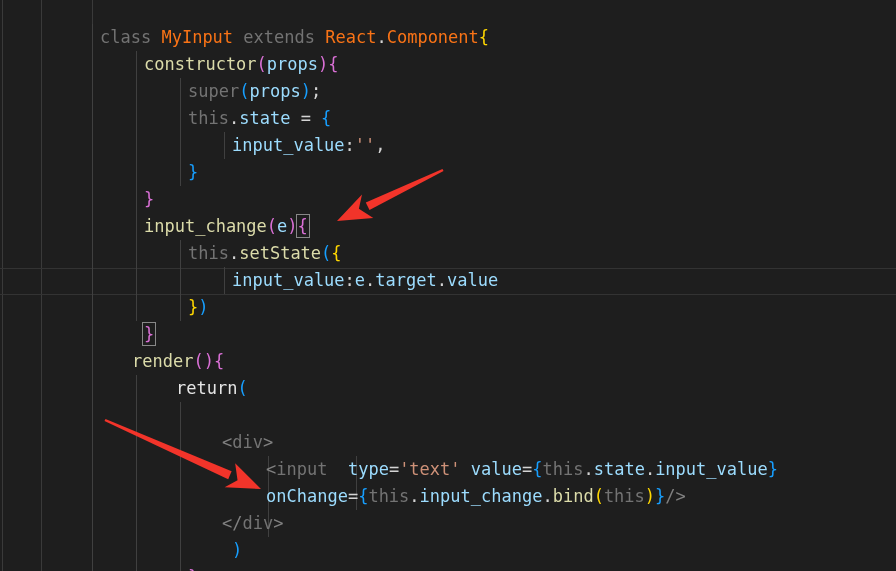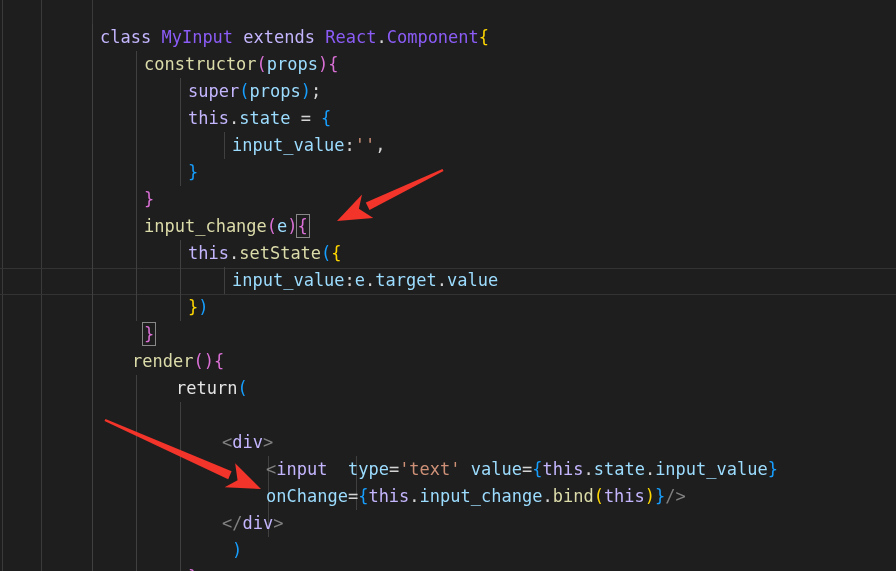--- a/index.html
+++ b/index.html
@@ -60,23 +60,23 @@
   }
   .line {
     position: absolute;
     left: 0;
     height: 27px;
     white-space: pre;
     padding-left: 12px;
   }
 
   
-  .kw      { color: #c4b5fd; }  
+  .kw      { color: #737373; }  
   .kw2     { color: #e5e5e5; }  
-  .type    { color: #8b5cf6; }  
+  .type    { color: #f97316; }  
   .fn      { color: #dcdcaa; }  
   .prop    { color: #9cdcfe; }  
   .str     { color: #ce9178; }  
   .plain   { color: #d4d4d4; }  
   .p-y     { color: #ffd700; }  
   .p-m     { color: #da70d6; }  
   .p-b     { color: #179fff; }  
   .tagb    { color: #808080; }  
 
   .brkbox {

